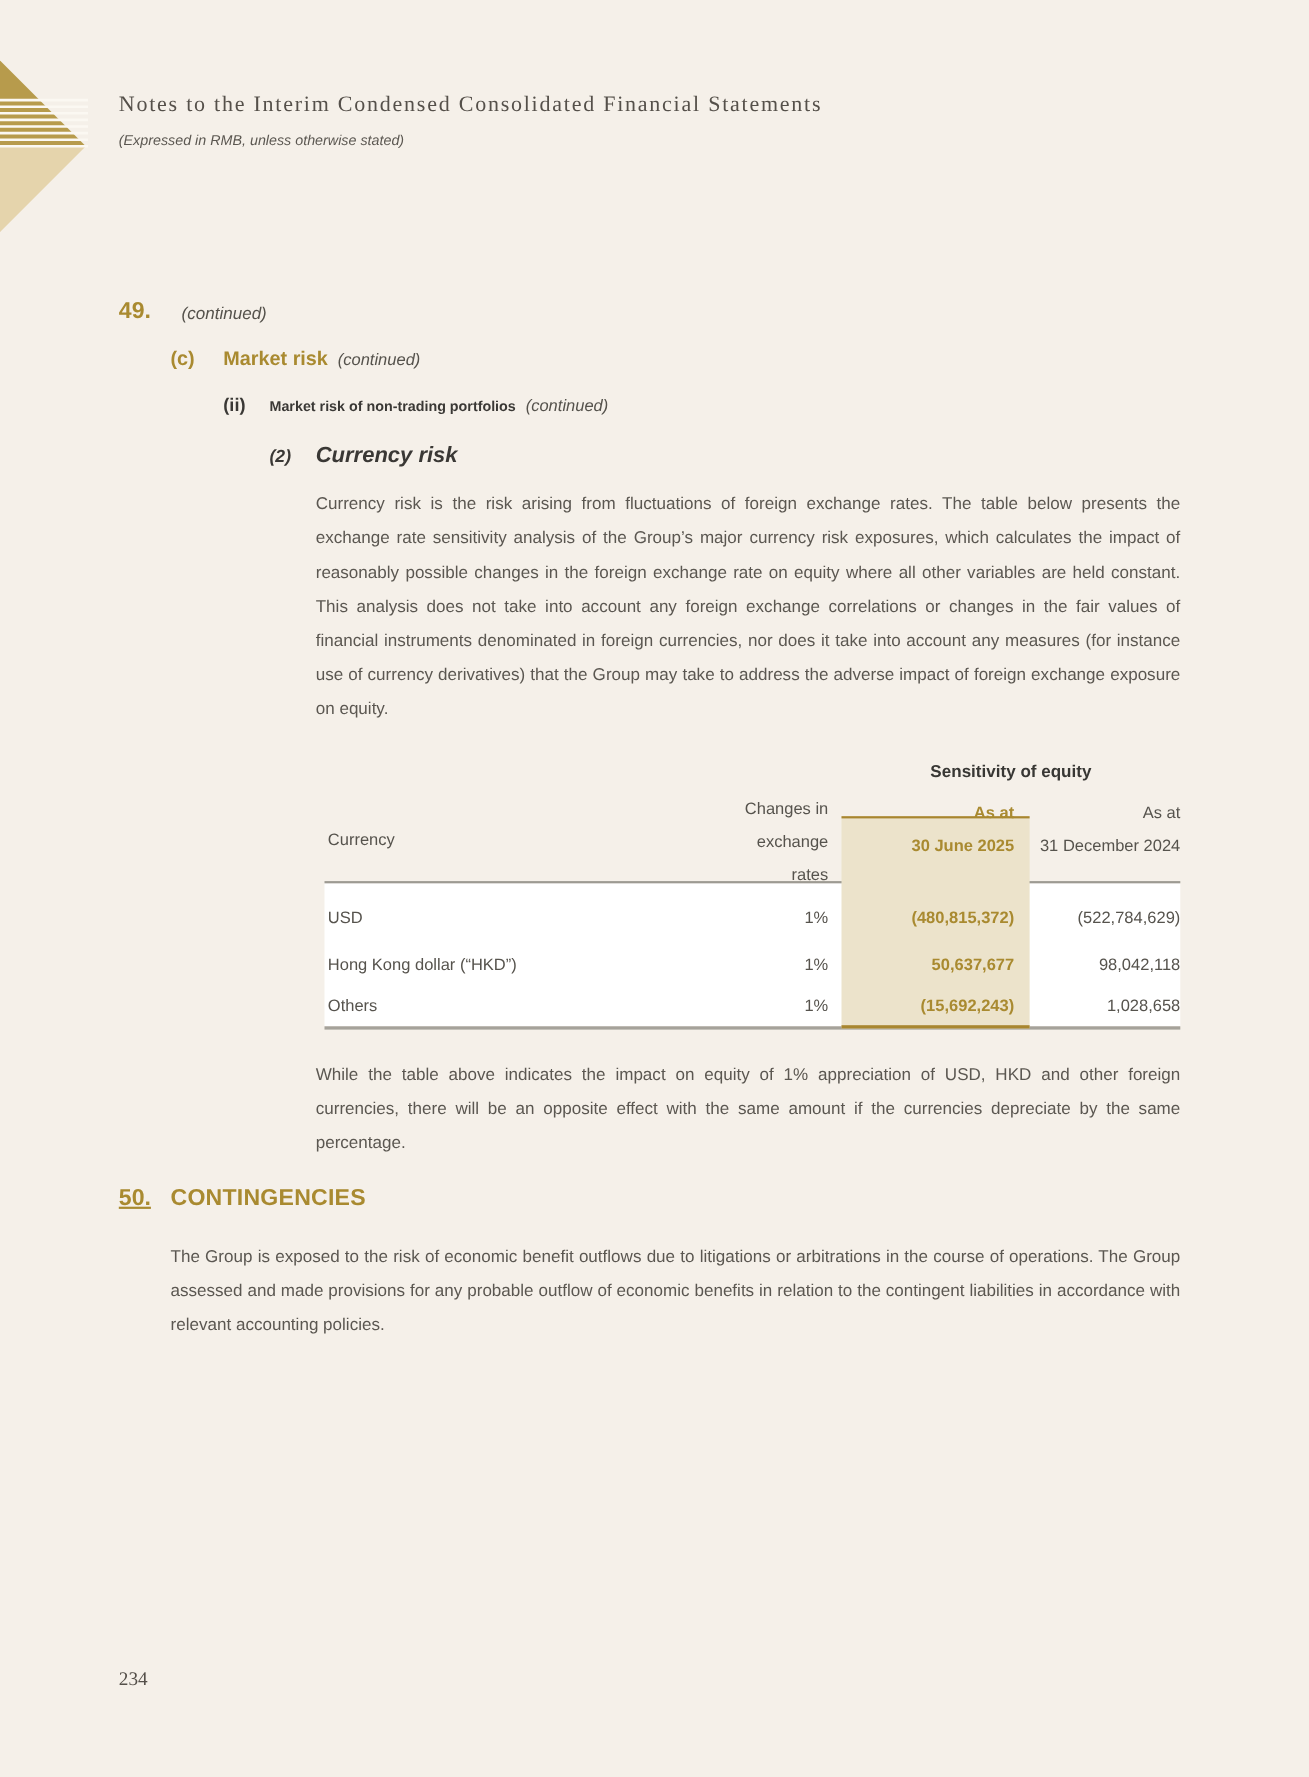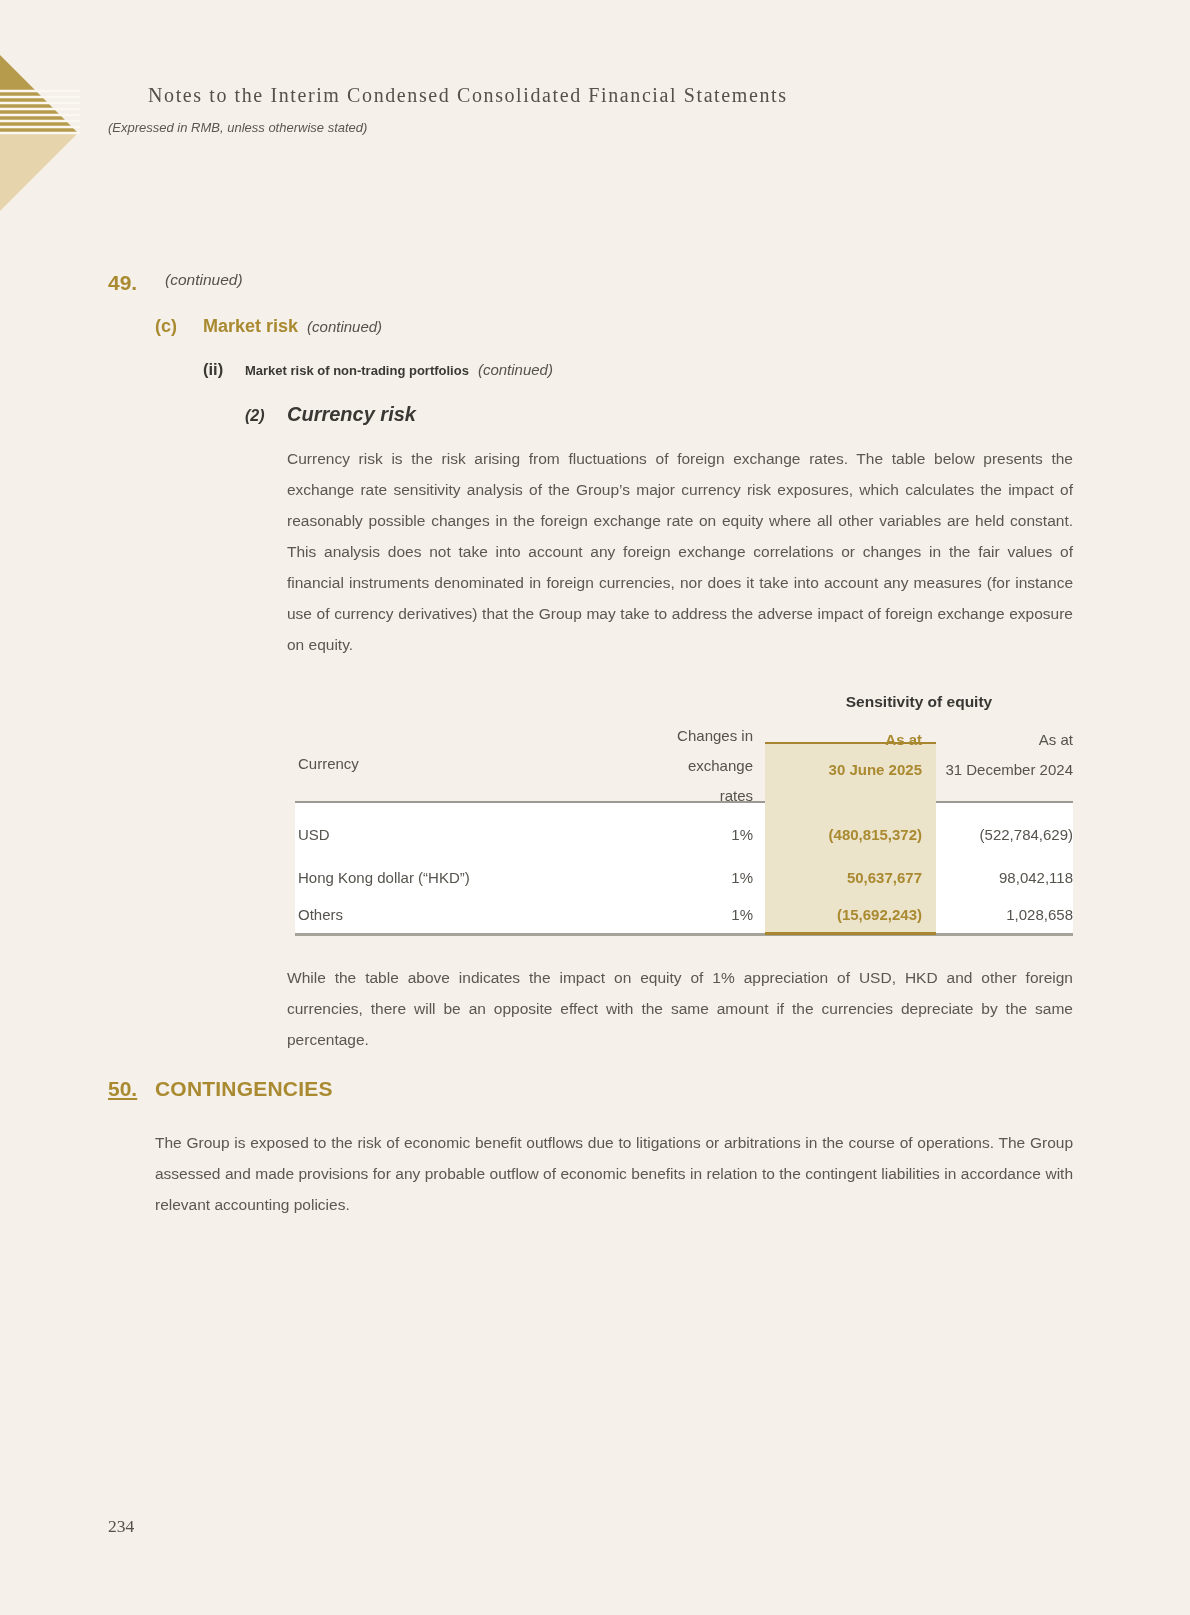--- a/index.html
+++ b/index.html
@@ -13,29 +13,29 @@
   .page{position:absolute;inset:0;overflow:hidden;}
 
   
   .corner{position:absolute;left:0;top:55px;}
 
   
   .doc-title{
     position:absolute;left:108px;top:84px;
     font-family:"Liberation Serif", serif;
     font-size:20px;letter-spacing:1.6px;
-    color:#55504a;font-weight:500;margin-left:40px;
+    color:#55504a;font-weight:500;
   }
   .doc-subtitle{
     position:absolute;left:108px;top:120px;
     font-size:13px;font-style:italic;color:#5b5751;
   }
 
   
-  .h-main{position:absolute;display:flex;align-items:flex-start;white-space:nowrap;}
+  .h-main{position:absolute;display:flex;align-items:flex-end;white-space:nowrap;}
   .h-main .num{font-size:21px;font-weight:bold;color:#a98a30;}
   .h-main .ttl{font-size:21px;font-weight:bold;color:#a98a30;letter-spacing:.2px;}
   .h-main .cont{font-size:15.5px;font-style:italic;color:#55524c;margin-left:10px;}
   .h49{left:108px;top:271px;}
   .h49 .num{width:47px;}
   .h50{left:108px;top:1077px;}
   .h50 .num{width:47px;text-decoration:underline;}
 
   .h-c{position:absolute;left:155px;top:316px;display:flex;align-items:baseline;white-space:nowrap;}
   .h-c .num{width:48px;font-size:18px;font-weight:bold;color:#a98a30;}

